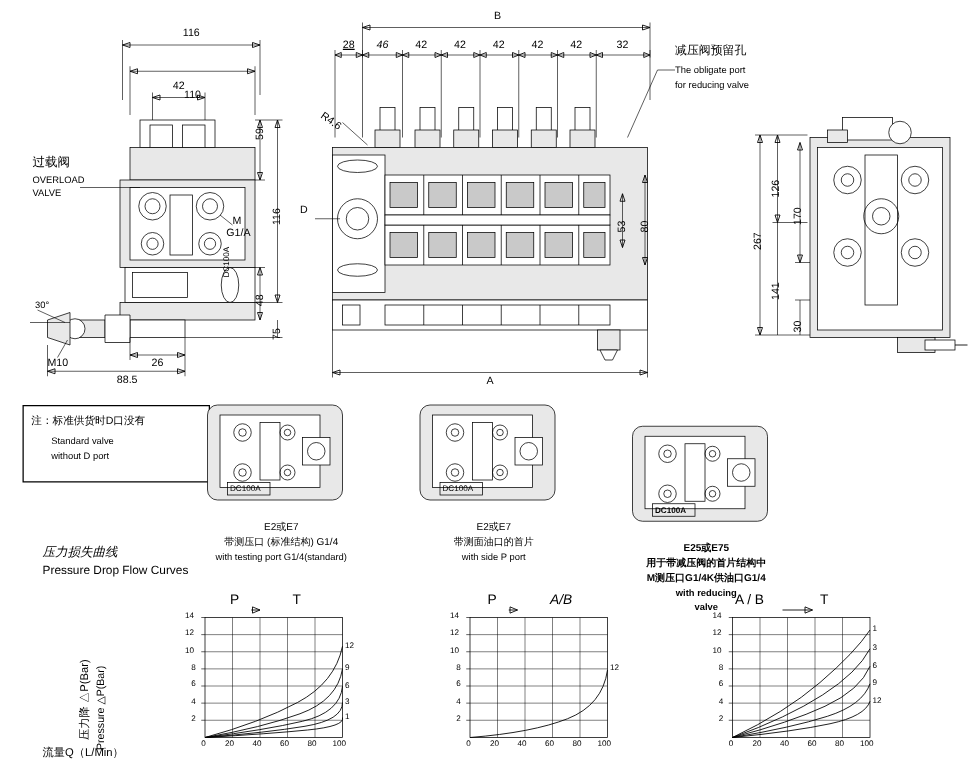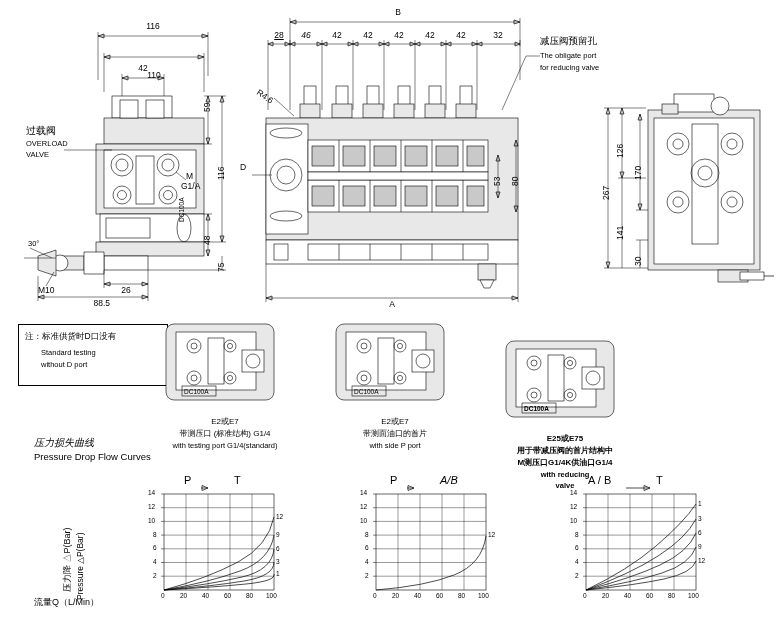--- a/index.html
+++ b/index.html
@@ -129,21 +129,21 @@
   <div class="txt dim" style="left:38px;top:286px;">M10</div>
   <div class="txt tiny" style="left:178px;top:222px;transform:rotate(-90deg);transform-origin:left top;">DC100A</div>
 </div>
 
 <div class="txt" style="left:26px;top:125px;font-size:10px;">过载阀</div>
 <div class="txt small" style="left:26px;top:140px;">OVERLOAD</div>
 <div class="txt small" style="left:26px;top:151px;">VALVE</div>
 
 <div class="abs" style="left:18px;top:324px;width:148px;height:60px;border:1px solid #000;">
   <div class="txt small" style="left:6px;top:7px;font-size:8.5px;">注：标准供货时D口没有</div>
-  <div class="txt small" style="left:22px;top:24px;">Standard testing</div>
+  <div class="txt small" style="left:22px;top:24px;">Standard valve</div>
   <div class="txt small" style="left:22px;top:36px;">without D port</div>
 </div>
 
 <div class="abs" style="left:250px;top:0;width:280px;height:320px;">
   <svg width="290" height="320">
 
     <line class="lnthin" x1="40" y1="22" x2="270" y2="22"></line>
     <path class="ln" d="M40 22 l6 -2 v4 z"></path>
       <path class="ln" d="M270 22 l-6 -2 v4 z"></path>
     <line class="lnthin" x1="40" y1="18" x2="40" y2="46"></line>

